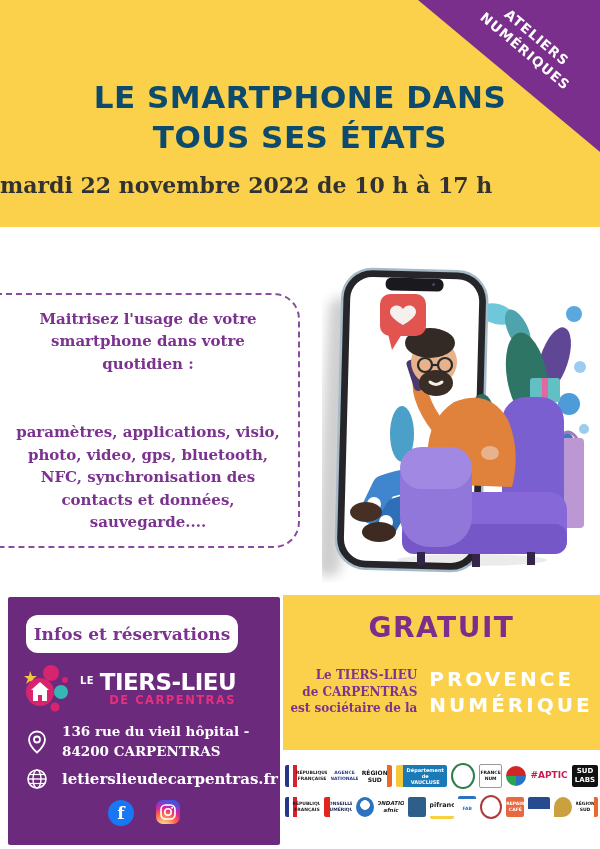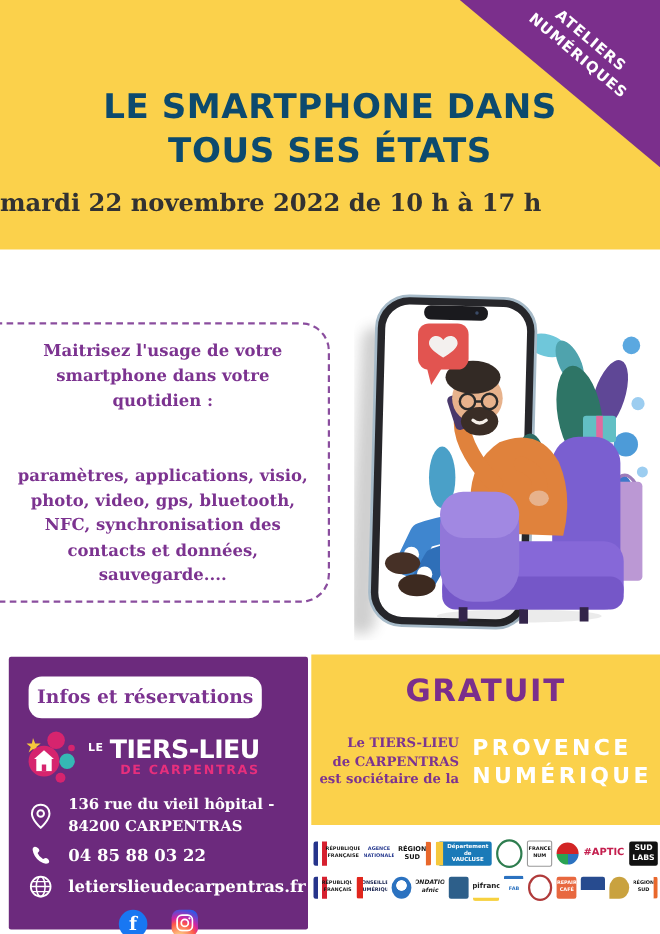--- a/index.html
+++ b/index.html
@@ -222,28 +222,20 @@
             <path d="M10 1.5 C5 1.5 2 5.5 2 9.5 c0 6 8 13 8 13 s8 -7 8 -13 c0 -4 -3 -8 -8 -8 z" fill="none" stroke="#ffffff" stroke-width="1.8"></path>
             <circle cx="10" cy="9.5" r="3" fill="none" stroke="#ffffff" stroke-width="1.8"></circle>
           </svg>
       </span>
       <div class="addr">
         <span>136 rue du vieil hôpital -</span><br>
         <span>84200 CARPENTRAS</span>
       </div>
     </div>
 
-    <div class="crow">
-      <span class="cicon">
-        <svg width="20" height="20" viewBox="0 0 22 22">
-            <path d="M5 2 Q2.5 2.5 3 5.5 Q4 12 10 16.5 Q15 20 18.5 18.5 Q20.5 17 18.5 14.5 Q16.5 12.5 15 13.5 Q13.5 14.5 13 14 Q9 11.5 8 8.5 Q7.8 8 9 7 Q10.5 5.5 8.5 3.5 Q7 1.8 5 2 z" fill="#ffffff"></path>
-          </svg>
-      </span>
-      <span class="phone-txt">04 85 88 03 22</span>
-    </div>
 
     <div class="crow">
       <span class="cicon">
         <svg width="22" height="22" viewBox="0 0 22 22">
             <circle cx="11" cy="11" r="9" fill="none" stroke="#ffffff" stroke-width="1.6"></circle>
             <ellipse cx="11" cy="11" rx="4" ry="9" fill="none" stroke="#ffffff" stroke-width="1.4"></ellipse>
             <line x1="2" y1="11" x2="20" y2="11" stroke="#ffffff" stroke-width="1.4"></line>
             <line x1="3.5" y1="6.5" x2="18.5" y2="6.5" stroke="#ffffff" stroke-width="1.2"></line>
             <line x1="3.5" y1="15.5" x2="18.5" y2="15.5" stroke="#ffffff" stroke-width="1.2"></line>
           </svg>

